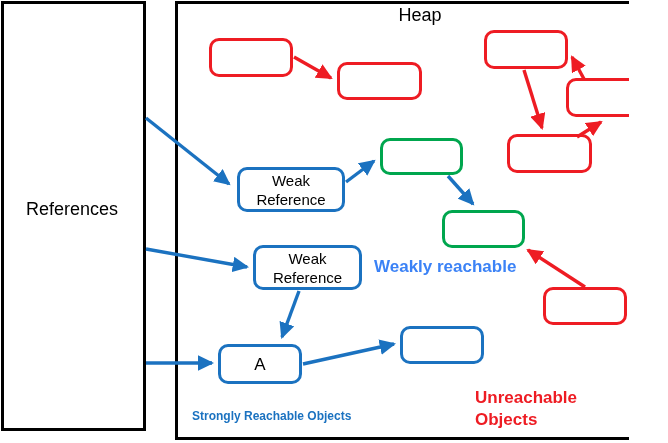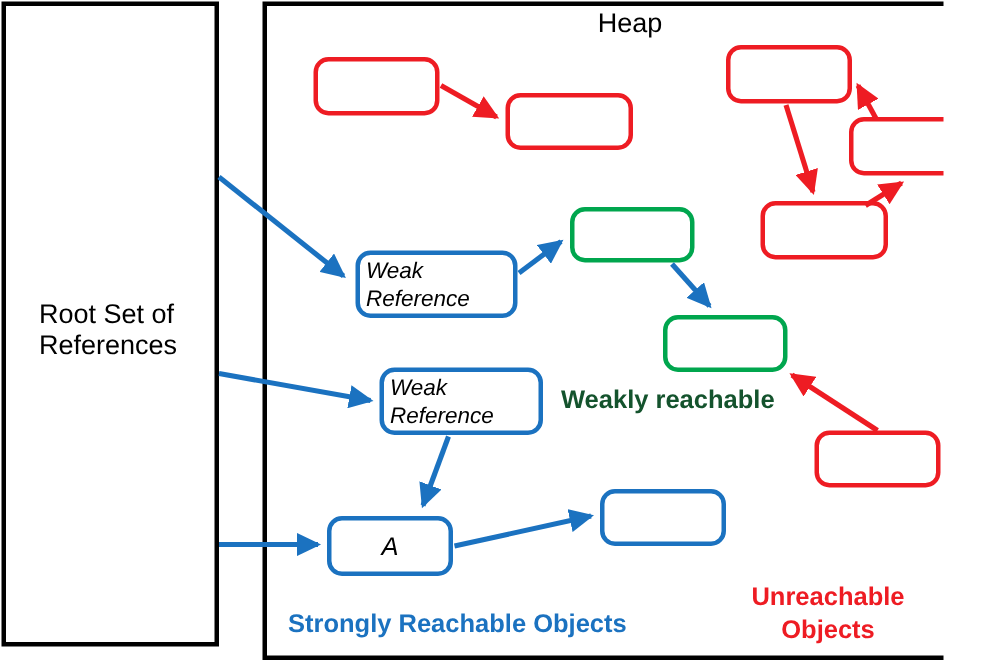--- a/index.html
+++ b/index.html
@@ -32,34 +32,34 @@
     left: 26px; top: 199px;
     font-size: 18px;
     line-height: 21px;
     color: #000000;
   }
   .color-label {
     position: absolute;
     font-weight: 600;
     line-height: 22px;
   }
-  #strongly-label    { left: 192px; top: 405px; font-size: 17px; }
+  #strongly-label    { left: 192px; top: 405px; font-size: 12px; }
   #weakly-label      { left: 374px; top: 256px; font-size: 17px; }
   #unreachable-label { left: 475px; top: 387px; font-size: 17px; }
 
   .node {
     position: absolute;
     box-sizing: border-box;
     border: 3px solid #888;
     border-radius: 10px;
     background: #ffffff;
     display: flex;
     align-items: center;
     justify-content: center;
-    font-style: italic;
+    text-align: center;
   }
   .node-label {
     font-size: 15px;
     line-height: 19px;
     color: #000000;
     padding: 0 4px;
   }
   #node-object-a .node-label { font-size: 17px; }
 
   #edges-layer {
@@ -73,21 +73,20 @@
 <body>
 
 <div class="canvas">
 
   <div id="root-set-box" class="frame"></div>
   <div id="heap-box" class="frame"></div>
 
   <div class="heap-title">Heap</div>
 
   <div class="root-label">
-    <div>Root Set of</div>
     <div>References</div>
   </div>
 
   <div id="nodes-layer">
       <div class="node" id="node-red-object-1" style="left: 209px; top: 38px; width: 84px; height: 39px; border-color: rgb(238, 28, 35);"></div>
       <div class="node" id="node-red-object-2" style="left: 337px; top: 62px; width: 85px; height: 38px; border-color: rgb(238, 28, 35);"></div>
       <div class="node" id="node-red-object-3" style="left: 484px; top: 30px; width: 84px; height: 39px; border-color: rgb(238, 28, 35);"></div>
       <div class="node" id="node-red-object-4" style="left: 566px; top: 78px; width: 83px; height: 39px; border-color: rgb(238, 28, 35);"></div>
       <div class="node" id="node-red-object-5" style="left: 507px; top: 134px; width: 85px; height: 39px; border-color: rgb(238, 28, 35);"></div>
       <div class="node" id="node-red-object-6" style="left: 543px; top: 287px; width: 84px; height: 38px; border-color: rgb(238, 28, 35);"></div>
@@ -98,27 +97,27 @@
       </div>
       <div class="node" id="node-weak-reference-2" style="left: 253px; top: 245px; width: 109px; height: 45px; border-color: rgb(27, 114, 192);">
         <span class="node-label">Weak Reference</span>
       </div>
       <div class="node" id="node-object-a" style="left: 218px; top: 344px; width: 84px; height: 40px; border-color: rgb(27, 114, 192);">
         <span class="node-label">A</span>
       </div>
       <div class="node" id="node-blue-object-1" style="left: 400px; top: 326px; width: 84px; height: 38px; border-color: rgb(27, 114, 192);"></div>
     </div>
 
-  <div id="weakly-label" class="color-label" style="color: #14532d;">
+  <div id="weakly-label" class="color-label" style="color: #3b82f6;">
     <div>Weakly reachable</div>
   </div>
 
   <div id="strongly-label" class="color-label" style="color: rgb(27, 114, 192);">Strongly Reachable Objects</div>
 
-  <div id="unreachable-label" class="color-label" style="color: rgb(238, 28, 35); text-align: center;">
+  <div id="unreachable-label" class="color-label" style="color: rgb(238, 28, 35);">
     <div>Unreachable Objects</div>
   </div>
 
   <svg id="edges-layer" viewBox="0 0 668 443" xmlns="http://www.w3.org/2000/svg">
     <defs>
       <marker id="ah-blue" markerWidth="5.4" markerHeight="4.6" refX="4.2" refY="2.3" orient="auto">
         <path d="M0,0 L4.8,2.3 L0,4.6 Z" fill="#1b72c0"></path>
       </marker>
       <marker id="ah-red" markerWidth="5.4" markerHeight="4.6" refX="4.2" refY="2.3" orient="auto">
         <path d="M0,0 L4.8,2.3 L0,4.6 Z" fill="#ee1c23"></path>

